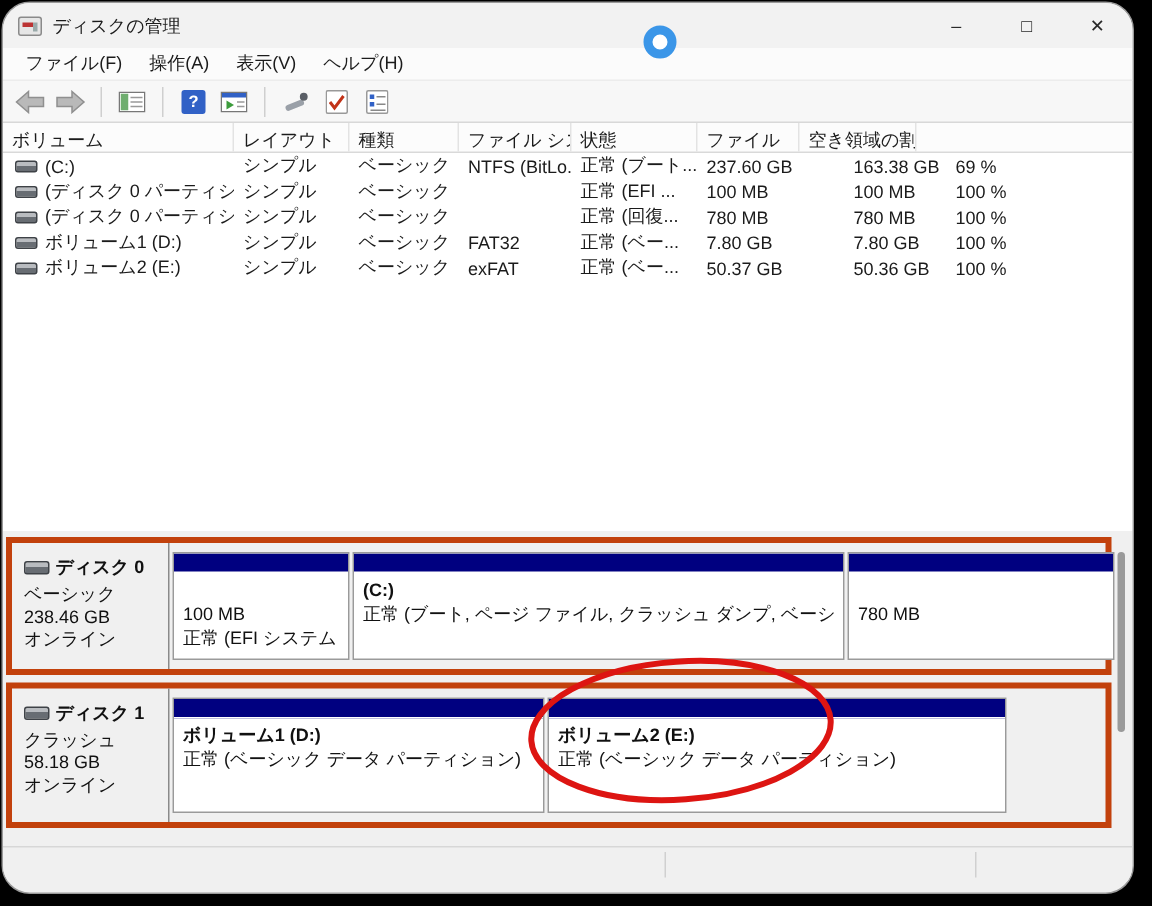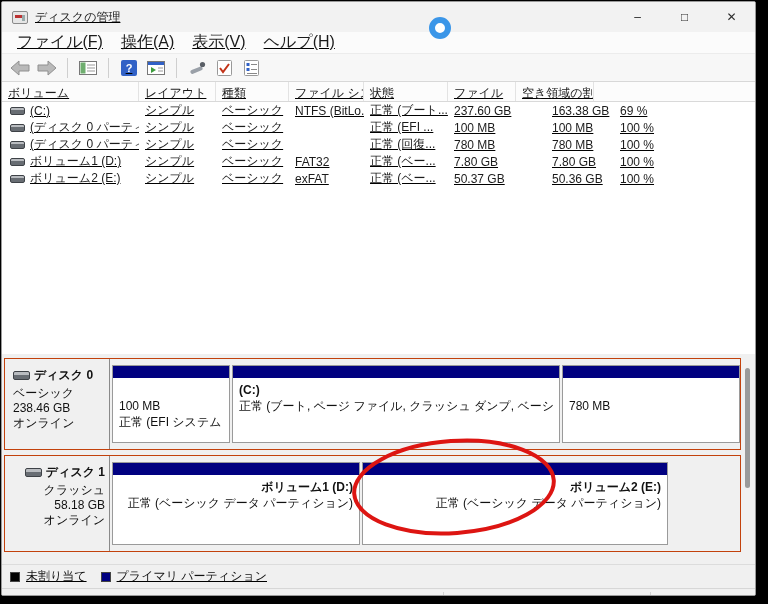--- a/index.html
+++ b/index.html
@@ -1,56 +1,56 @@
 <!DOCTYPE html>
 <html><head>
 <meta charset="utf-8">
 <style>
   * { margin:0; padding:0; box-sizing:border-box; }
   html,body { width:768px; height:604px; }
   body { font-family:"Liberation Sans","DejaVu Sans",sans-serif; background:#000; position:relative; overflow:hidden; }
 
   .stage { position:absolute; inset:0; background:#000; }
   .win { position:absolute; left:1px; top:1px; width:755px; height:595px;
-         background:#f0f0f0; border-radius:2px; overflow:hidden; border:1px solid #9a9a9a;text-decoration:underline; }
+         background:#f0f0f0; border-radius:19px; overflow:hidden; border:1px solid #9a9a9a; }
 
   
   .titlebar { height:30px; background:#f2f2f2; display:flex; align-items:center; padding-left:10px; position:relative; }
   .app-icon { width:16px; height:13px; margin-right:7px; position:relative; background:#e6e6e6; border:1px solid #8a8a8a; border-radius:2px; }
   .app-icon::after { content:""; position:absolute; left:2px; top:3px; width:7px; height:3px; background:#b33; }
   .app-icon::before { content:""; position:absolute; right:2px; top:3px; width:3px; height:6px; background:#9aa; }
   .title-text { font-size:12px; color:#1b1b1b; }
   .win-controls { position:absolute; right:0; top:0; height:30px; display:flex; }
   .wc-btn { width:47px; height:30px; display:flex; align-items:center; justify-content:center; font-size:12px; color:#2a2a2a; background:transparent; border:none; }
 
   
   .menubar { height:22px; background:#fbfbfb; display:flex; align-items:center; padding-left:6px; border-bottom:1px solid #ececec; }
-  .menu-item { font-size:16px; color:#1b1b1b; padding:2px 9px; }
+  .menu-item { font-size:12px; color:#1b1b1b; padding:2px 9px; }
 
   
   .toolbar { height:28px; background:#f7f7f7; display:flex; align-items:center; padding-left:8px; gap:7px; border-bottom:1px solid #d8d8d8; }
   .tb-sep { width:1px; height:20px; background:#cfcfcf; margin:0 3px; }
   .tb-ico { display:flex; align-items:center; justify-content:center; width:20px; height:20px; }
   .help-box { width:16px; height:16px; background:#3161c6; color:#fff; font-weight:bold; font-size:11px;
               display:flex; align-items:center; justify-content:center; border-radius:2px; }
 
   
   .listpane { background:#fff; height:252px; }
   .hrow { display:flex; height:20px; background:#fcfcfc; border-bottom:1px solid #d9d9d9; }
   .hcell { font-size:12px; color:#1b1b1b; padding:3px 0 0 6px; border-right:1px solid #e3e3e3; white-space:nowrap; overflow:hidden; }
-  .c0{width:137px;} .c1{width:77px;} .c2{width:73px;} .c3{width:75px;} .c4{width:84px;} .c5{width:98px;} .c6{width:68px;} .c7{width:78px;} .c8{flex:1; border-right:none;}
+  .c0{width:154px;} .c1{width:77px;} .c2{width:73px;} .c3{width:75px;} .c4{width:84px;} .c5{width:98px;} .c6{width:68px;} .c7{width:78px;} .c8{flex:1; border-right:none;}
   .vrow { display:flex; height:17px; align-items:center; }
   .cell { font-size:12px; color:#1b1b1b; padding-left:6px; white-space:nowrap; overflow:hidden; }
   .vol-ico { display:inline-block; width:15px; height:8px; margin:0 5px 0 2px; vertical-align:middle;
              background:linear-gradient(180deg,#b9bcc0 0 40%,#686d73 40%); border:1px solid #3e4247; border-radius:2px; }
 
   
   .bottompane { position:relative; background:#f0f0f0; height:210px; padding-top:4px; }
-  .disk-row { position:relative; margin:0 14px 5px 2px; border:1px solid #c2410c; background:#f0f0f0; }
-  .row-d0 { height:92px; } .row-d1 { height:97px;text-align:right; }
+  .disk-row { position:relative; margin:0 14px 5px 2px; border:4px solid #c2410c; background:#f0f0f0; }
+  .row-d0 { height:92px; } .row-d1 { height:97px; }
   .disk-label { position:absolute; left:0; top:0; bottom:0; width:105px; border-right:1px solid #8a8a8a; padding:8px 4px 0 8px; }
   .dl-name { font-size:12px; font-weight:bold; color:#111; white-space:nowrap; margin-bottom:2px; }
   .disk-ico { display:inline-block; width:17px; height:9px; margin-right:4px; vertical-align:middle;
               background:linear-gradient(180deg,#b9bcc0 0 40%,#686d73 40%); border:1px solid #3e4247; border-radius:2px; }
   .dl-line { font-size:12px; color:#111; line-height:15px; white-space:nowrap; }
   .graph { position:absolute; left:105px; right:0; top:0; bottom:0; }
   .part { position:absolute; top:6px; bottom:6px; border:1px solid #9a9a9a; background:#fff; overflow:hidden; }
   .part-head { height:13px; background:#000080; border-bottom:1px solid #fff; }
   .part-body { padding:3px 6px; }
   .pl1 { font-size:12px; font-weight:600; color:#111; min-height:16px; line-height:16px; white-space:nowrap; overflow:hidden; }
@@ -279,26 +279,20 @@
             </div>
           </div>
         </div>
       </div>
 
       <div class="vscroll">
         <div class="vthumb"></div>
       </div>
     </div>
 
-    <div class="legend">
-      <span class="lg-sq lg-black"></span>
-      <span class="lg-text">未割り当て</span>
-      <span class="lg-sq lg-navy"></span>
-      <span class="lg-text">プライマリ パーティション</span>
-    </div>
 
     <div class="statusbar">
       <span class="sb-sep sb-sep1"></span>
       <span class="sb-sep sb-sep2"></span>
     </div>
 
   </div>
 
   <div class="touch-ring"></div>
 

